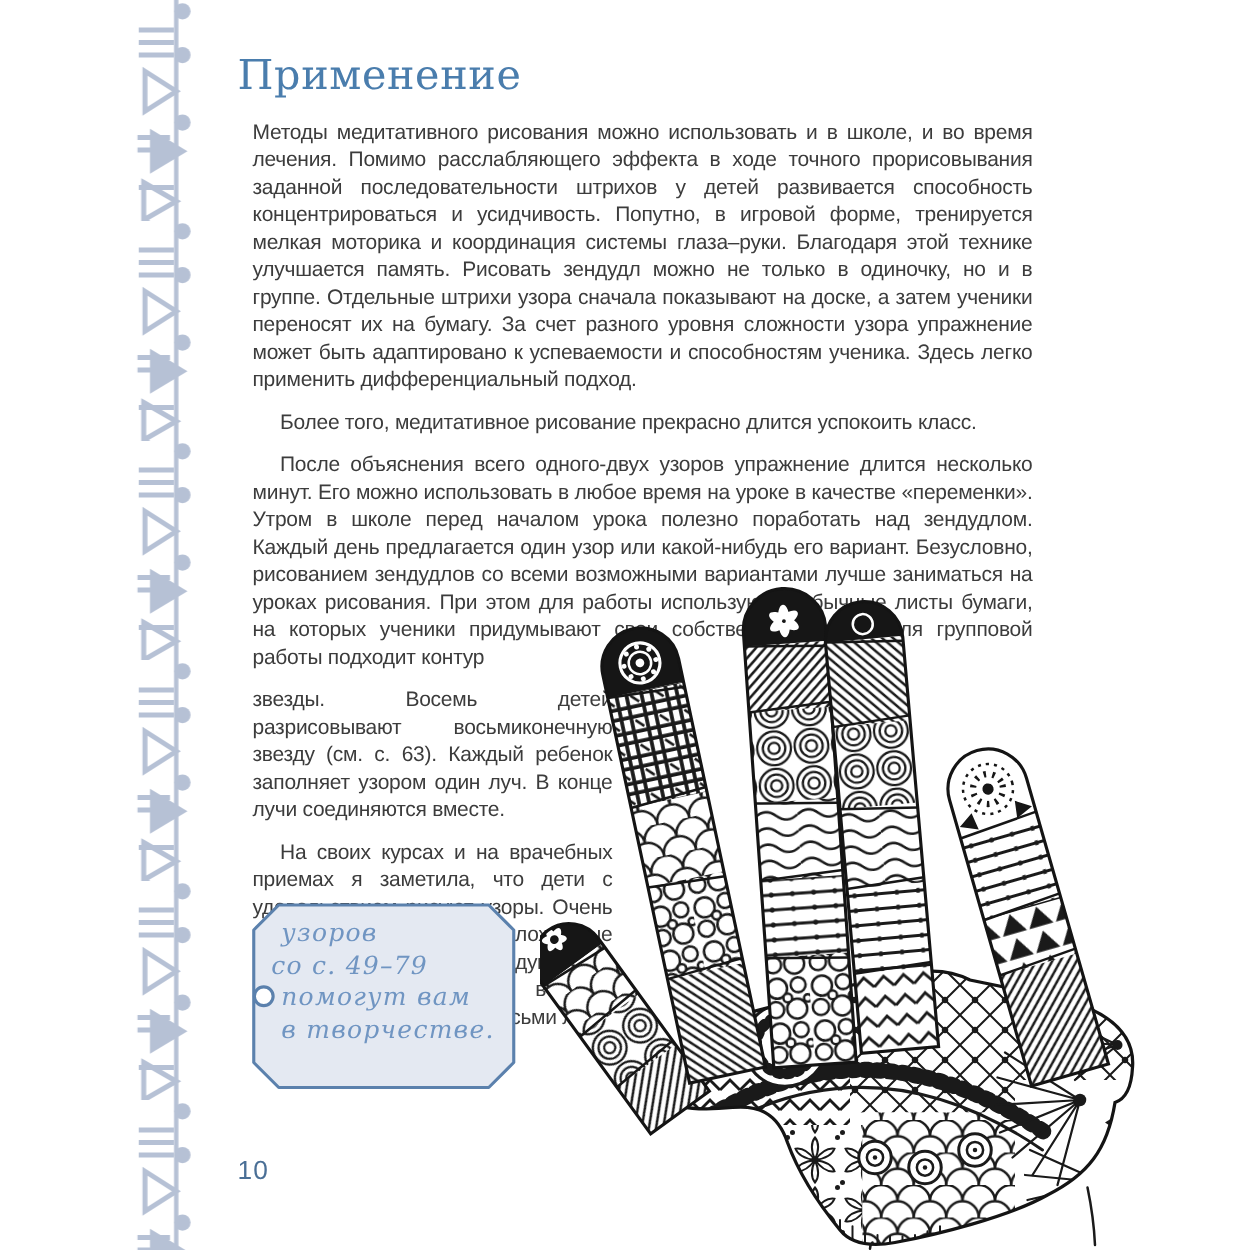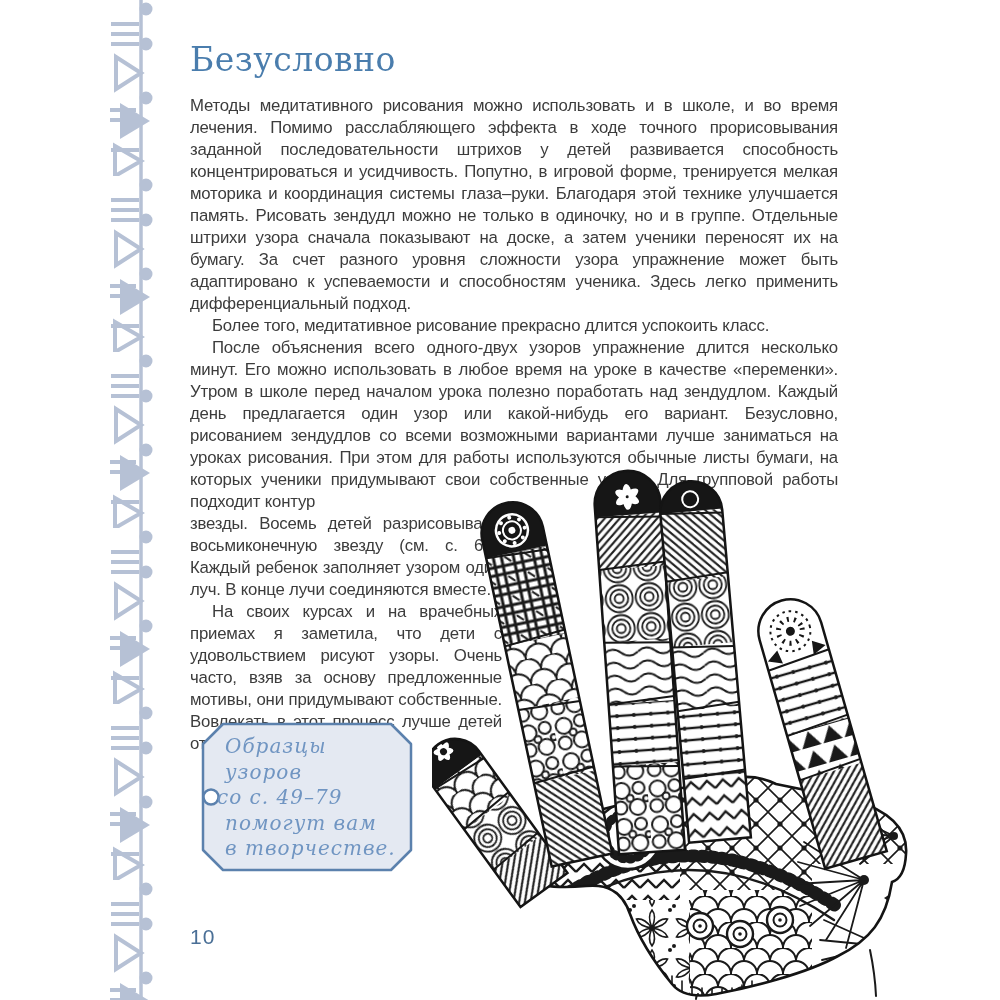--- a/index.html
+++ b/index.html
@@ -7,21 +7,21 @@
     position:relative;width:1000px;height:1000px;background:#ffffff;
     overflow:hidden;font-family:"Liberation Sans","DejaVu Sans",sans-serif;
   }
   .side-border{position:absolute;left:103px;top:0;width:52px;height:1000px;}
   .content{position:absolute;left:190px;top:40px;width:648px;color:#383838;}
   .page-title{
     font-family:"DejaVu Serif","Liberation Serif",serif;
     font-weight:500;font-size:33px;color:#4a7dad;margin:0 0 16px 0;letter-spacing:.5px;
   }
   .body-text p{
-    margin:0;font-size:16.8px;line-height:22px;text-align:justify;
+    margin:12px;font-size:16.8px;line-height:22px;text-align:justify;
     letter-spacing:-0.2px;color:#3c3c3c;
   }
   .body-text p.indent{text-indent:22px;}
   .narrow{width:312px;}
   .callout{
     position:absolute;left:201px;top:722px;width:212px;height:150px;
   }
   .callout svg{position:absolute;left:0;top:0;}
   .callout-text{
     position:absolute;left:24px;top:12px;width:180px;
@@ -59,39 +59,38 @@
             <line x1="8" y1="150" x2="36" y2="150" stroke-width="4"></line>
             <path d="M12 146 L38 161 L12 176 Z" fill="none" stroke-width="4"></path>
           </g>
         </pattern>
       </defs>
       <rect x="0" y="0" width="52" height="1000" fill="url(#bstrip)"></rect>
     </svg>
   </div>
 
   <div class="content">
-    <h1 class="page-title">Безусловно</h1>
+    <h1 class="page-title">Применение</h1>
     <div class="body-text">
       <p>Методы медитативного рисования можно использовать и в школе, и во время лечения. Помимо расслабляющего эффекта в ходе точного прорисовывания заданной последовательности штрихов у детей развивается способность концентрироваться и усидчивость. Попутно, в игровой форме, тренируется мелкая моторика и координация системы глаза–руки. Благодаря этой технике улучшается память. Рисовать зендудл можно не только в одиночку, но и в группе. Отдельные штрихи узора сначала показывают на доске, а затем ученики переносят их на бумагу. За счет разного уровня сложности узора упражнение может быть адаптировано к успеваемости и способностям ученика. Здесь легко применить дифференциальный подход.</p>
       <p class="indent">Более того, медитативное рисование прекрасно длится успокоить класс.</p>
       <p class="indent">После объяснения всего одного-двух узоров упражнение длится несколько минут. Его можно использовать в любое время на уроке в качестве «переменки». Утром в школе перед началом урока полезно поработать над зендудлом. Каждый день предлагается один узор или какой-нибудь его вариант. Безусловно, рисованием зендудлов со всеми возможными вариантами лучше заниматься на уроках рисования. При этом для работы используются обычные листы бумаги, на которых ученики придумывают свои собственные узоры. Для групповой работы подходит контур</p>
       <div class="narrow">
         <p>звезды. Восемь детей разрисовывают восьмиконечную звезду (см. с. 63). Каждый ребенок заполняет узором один луч. В конце лучи соединяются вместе.</p>
         <p class="indent">На своих курсах и на врачебных приемах я заметила, что дети с удовольствием рисуют узоры. Очень часто, взяв за основу предложенные мотивы, они придумывают собственные. Вовлекать в этот процесс лучше детей от восьми лет.</p>
       </div>
     </div>
   </div>
 
   <div class="callout">
     <svg width="212" height="150" viewBox="0 0 212 150" xmlns="http://www.w3.org/2000/svg">
       <polygon points="22,2 190,2 210,22 210,128 190,148 22,148 2,128 2,22" fill="#e4e9f2" stroke="#5b81ad" stroke-width="2.5" stroke-linejoin="round"></polygon>
       <circle cx="10" cy="75" r="7.5" fill="#ffffff" stroke="#5b81ad" stroke-width="2.5"></circle>
     </svg>
     <div class="callout-text">
-      <div>Образцы</div>
       <div>узоров</div>
       <div style="margin-left:-8px;">со с. 49–79</div>
       <div>помогут вам</div>
       <div>в творчестве.</div>
     </div>
   </div>
 
   <div class="hand-illustration">
   <svg width="520" height="572" viewBox="0 0 520 572" xmlns="http://www.w3.org/2000/svg">
     <defs>

